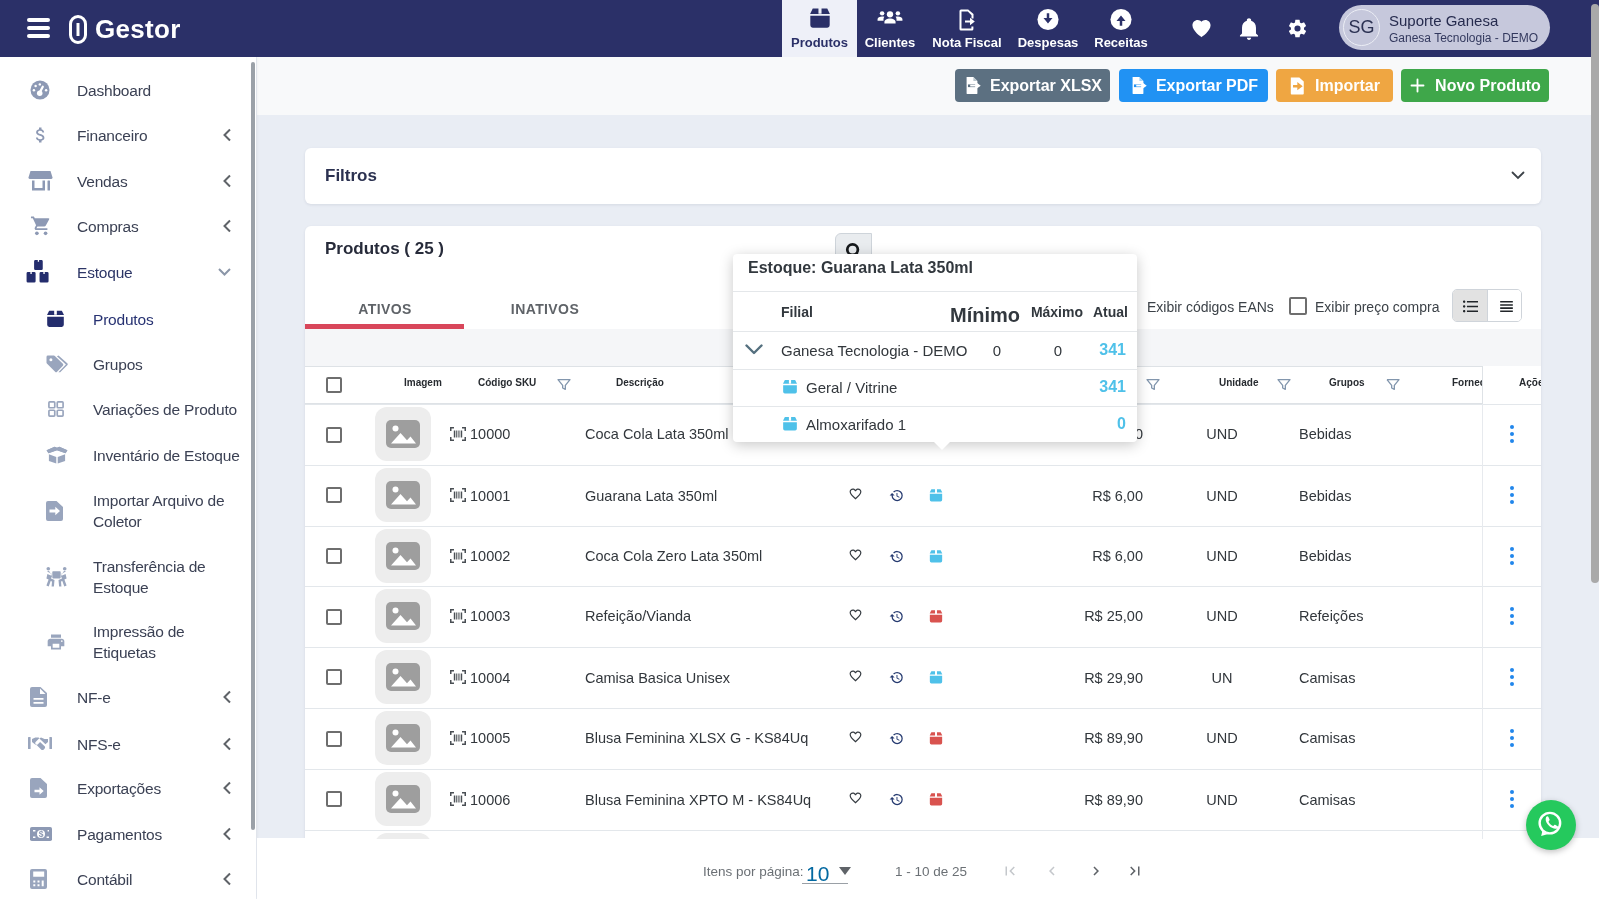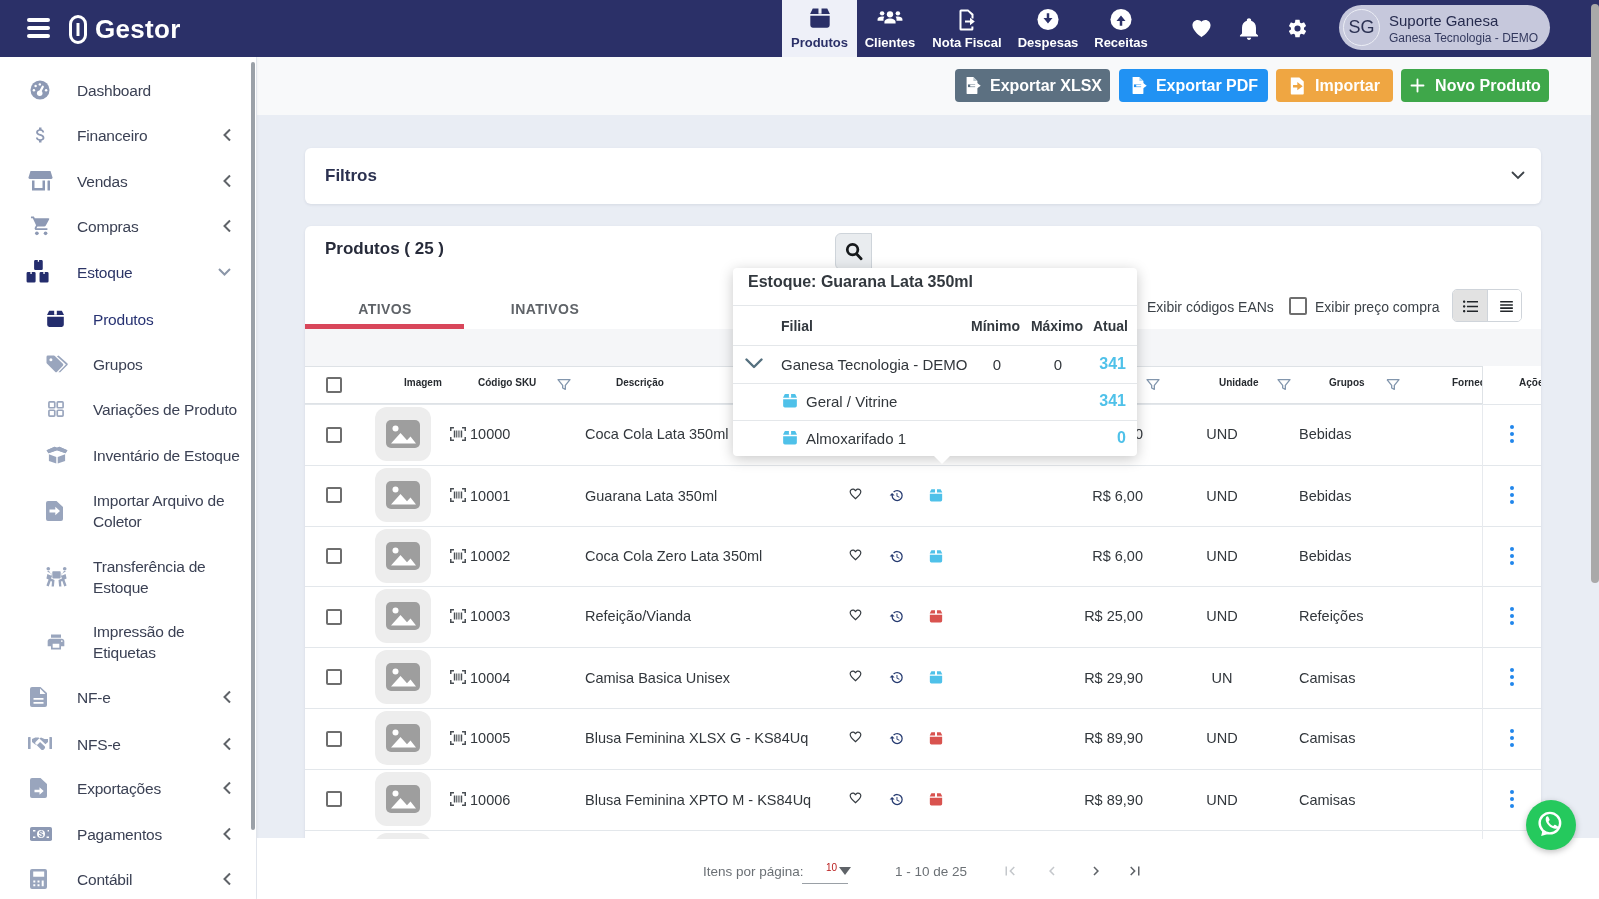--- a/index.html
+++ b/index.html
@@ -45,21 +45,21 @@
 
 
 .ph { position:absolute; width:56px; height:54px; background:#ededed; border-radius:12px; }
 .ph svg { position:absolute; left:11px; top:13px; }
 
 
 .dots { position:absolute; width:4px; height:18px; }
 .dots div { width:4px; height:4px; border-radius:50%; background:#2186eb; margin-bottom:3px; }
 
 
-#popup { position:absolute; left:733px; top:268px; width:404px; height:188px; background:#fff; border-radius:4px; box-shadow:0 3px 14px rgba(0,0,0,0.22); z-index:40;padding-left:48px; }
+#popup { position:absolute; left:733px; top:254px; width:404px; height:188px; background:#fff; border-radius:4px; box-shadow:0 3px 14px rgba(0,0,0,0.22); z-index:40;padding-left:48px; }
 #popup:after { content:""; position:absolute; left:201px; bottom:-8px; border-left:8px solid transparent; border-right:8px solid transparent; border-top:8px solid #fff; }
 .pop-line { position:absolute; left:0; width:404px; height:1px; background:#e4e7ea; }
 
 .bluebox { fill:#4fc1e9; }
 .redbox { fill:#d9534f; }
 </style>
 </head>
 <body>
 
 <div id="navbar">
@@ -657,21 +657,21 @@
           <rect width="34" height="28" rx="5" fill="#9e9e9e"></rect>
           <circle cx="9.5" cy="8.5" r="3" fill="#fff"></circle>
           <path d="M5 23.5l9.5-10.5 6.5 7.2 3.5-3.7 5.5 7z" fill="#fff"></path>
         </svg>
       </div>
   <div class="abs" style="left:1177px; top:178px; width:1px; height:435px; background:#e7eaee;"></div>
   </div>
 
   <div class="abs" style="left:0; top:613px; width:1236px; height:60px; background:#fff;"></div>
   <div class="abs" style="left:398px; top:638px; font-size:13.5px; color:#6b7075;">Itens por página:</div>
-  <div class="abs" style="left:521px; top:636px; font-size:10px; color:#b91c1c;">10</div>
+  <div class="abs" style="left:501px; top:636px; font-size:21px; color:#0369a1;">10</div>
   <div class="abs" style="left:497px; top:657px; width:46px; height:1px; background:#9aa0a6;"></div>
   <svg class="abs" style="left:534px; top:641px;" width="12" height="8" viewBox="0 0 12 8" fill="#5f6368">
       <path d="M0 0h12L6 8z"></path>
     </svg>
   <div class="abs" style="left:590px; top:638px; font-size:13.5px; color:#6b7075;">1 - 10 de 25</div>
   <svg class="abs" style="left:696px; top:636px;" width="18" height="18" viewBox="0 0 24 24" fill="#c4c7cb">
       <path d="M18.41 16.59L13.82 12l4.59-4.59L17 6l-6 6 6 6zM6 6h2v12H6z"></path>
     </svg>
   <svg class="abs" style="left:738px; top:636px;" width="18" height="18" viewBox="0 0 24 24" fill="#c4c7cb">
       <path d="M15.41 7.41L14 6l-6 6 6 6 1.41-1.41L10.83 12z"></path>
@@ -681,21 +681,21 @@
     </svg>
   <svg class="abs" style="left:821px; top:636px;" width="18" height="18" viewBox="0 0 24 24" fill="#5f6368">
       <path d="M5.59 7.41L10.18 12l-4.59 4.59L7 18l6-6-6-6zM16 6h2v12h-2z"></path>
     </svg>
 </div>
 
 <div id="popup">
   <div class="abs" style="left:15px; top:5px; font-size:16px; font-weight:bold; color:#32383e;">Estoque: Guarana Lata 350ml</div>
   <div class="pop-line" style="top:37px;"></div>
   <div class="abs" style="left:48px; top:50px; font-size:14px; font-weight:bold; color:#32383e;">Filial</div>
-  <div class="abs" style="left:187px; top:50px; width:100px; text-align:right; font-size:14px; font-weight:bold; color:#32383e;">Mínimo</div>
+  <div class="abs" style="left:187px; top:50px; width:100px; text-align:right; font-size:20px; font-weight:bold; color:#32383e;">Mínimo</div>
   <div class="abs" style="left:250px; top:50px; width:100px; text-align:right; font-size:14px; font-weight:bold; color:#32383e;">Máximo</div>
   <div class="abs" style="left:295px; top:50px; width:100px; text-align:right; font-size:14px; font-weight:bold; color:#32383e;">Atual</div>
   <div class="pop-line" style="top:77px;"></div>
   <svg class="abs" style="left:12px; top:90px;" width="18" height="11" viewBox="0 0 18 11" fill="none" stroke="#55707f" stroke-width="2.4" stroke-linecap="round" stroke-linejoin="round">
       <path d="M1.5 1.5L9 9l7.5-7.5"></path>
     </svg>
   <div class="abs" style="left:48px; top:88px; font-size:15px; color:#32373c;">Ganesa Tecnologia - DEMO</div>
   <div class="abs" style="left:244px; top:88px; width:40px; text-align:center; font-size:15px; color:#32373c;">0</div>
   <div class="abs" style="left:305px; top:88px; width:40px; text-align:center; font-size:15px; color:#32373c;">0</div>
   <div class="abs" style="left:293px; top:87px; width:100px; text-align:right; font-size:16px; font-weight:bold; color:#4fc1e9;">341</div>

